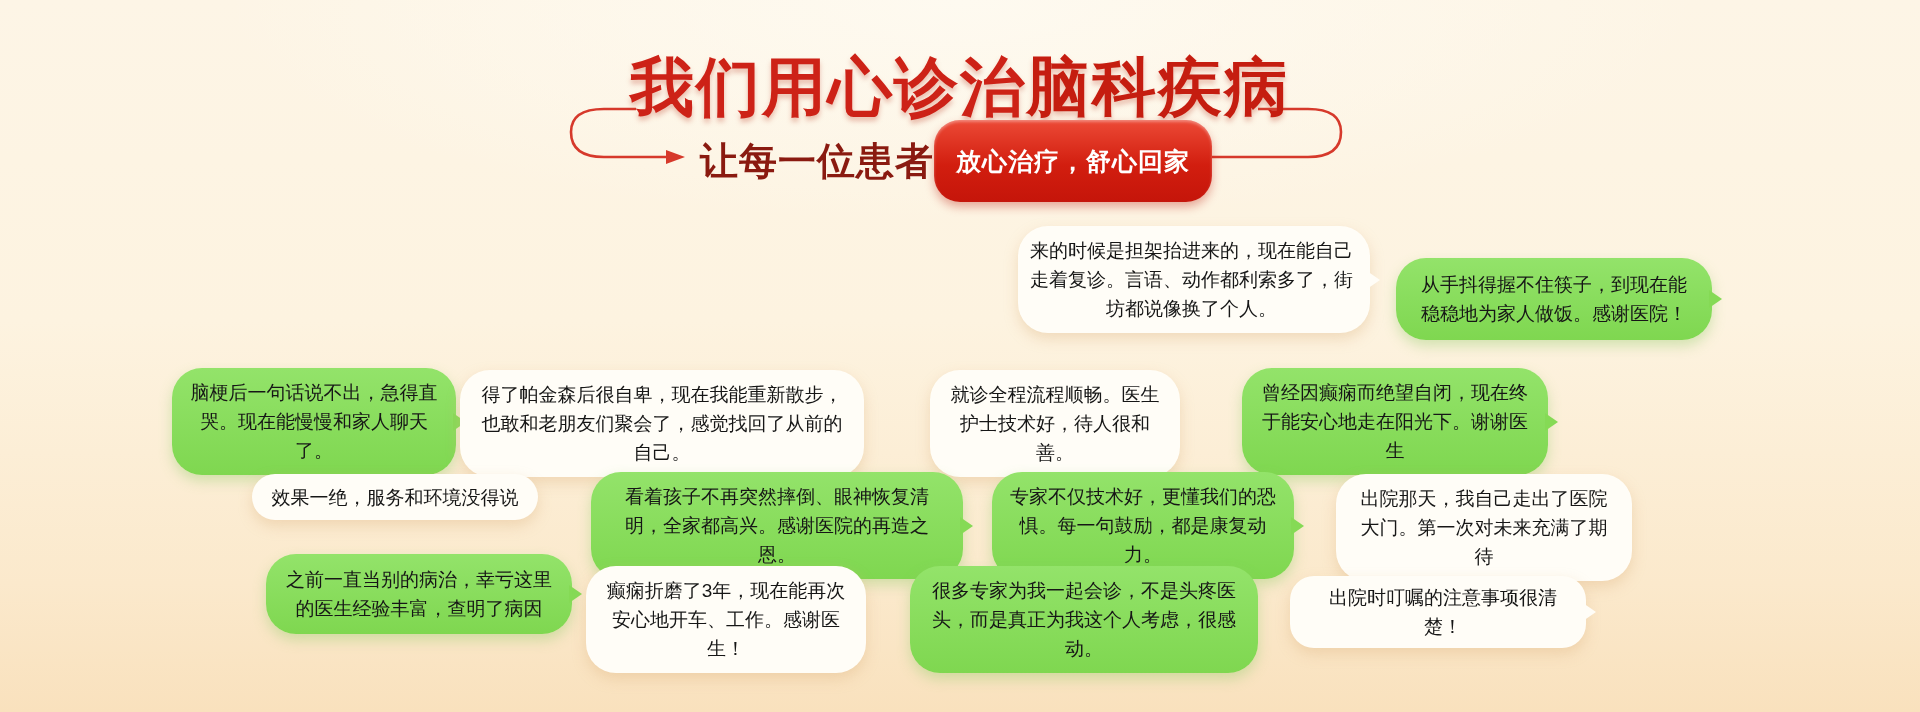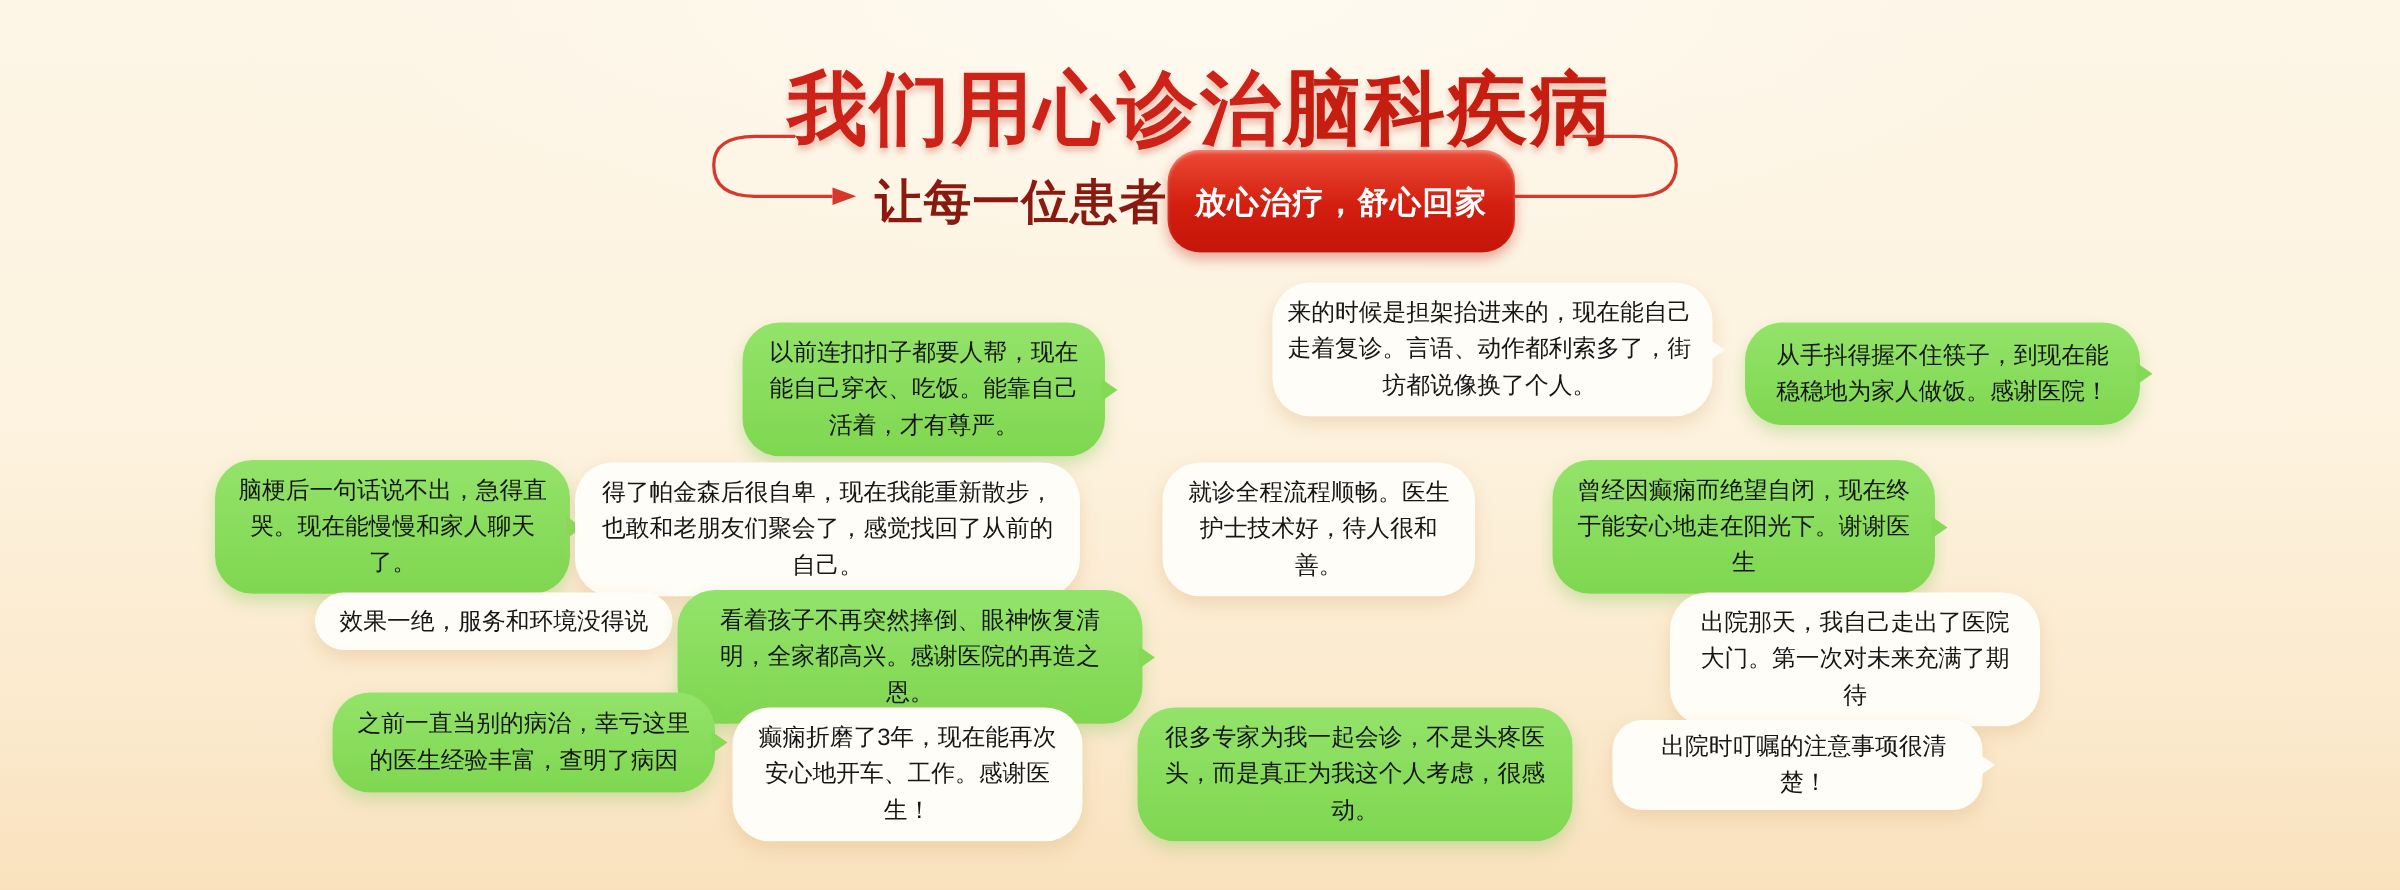--- a/index.html
+++ b/index.html
@@ -61,21 +61,21 @@
   
   .b1 {left:268px; top:256px; width:296px; min-height:82px;}
   .b2 {left:594px; top:258px; width:290px; min-height:82px;}
   .b3 {left:1018px;top:226px; width:352px; min-height:104px;padding-left:11px;}
   .b4 {left:1396px;top:258px; width:316px; min-height:82px;}
   .b5 {left:172px; top:368px; width:284px; min-height:82px;}
   .b6 {left:460px; top:370px; width:404px; min-height:80px;}
   .b7 {left:930px; top:370px; width:250px; min-height:80px;}
   .b8 {left:1242px;top:368px; width:306px; min-height:82px;}
   .b9 {left:252px; top:474px; width:286px; min-height:46px;}
-  .b10{left:542px; top:472px; width:372px; min-height:80px;}
+  .b10{left:591px; top:472px; width:372px; min-height:80px;}
   .b11{left:992px; top:472px; width:302px; min-height:80px;}
   .b12{left:1336px;top:474px; width:296px; min-height:78px;}
   .b13{left:266px; top:554px; width:306px; min-height:80px;}
   .b14{left:586px; top:566px; width:280px; min-height:84px;}
   .b15{left:910px; top:566px; width:348px; min-height:86px;}
   .b16{left:1290px;top:576px; width:296px; min-height:46px;padding-left:28px;}
 </style>
 </head>
 <body>
 
@@ -94,28 +94,28 @@
 
   <h1 class="title" style="margin:0;">
     <span class="t1">我们用心诊治</span><span class="t2">脑科疾病</span>
   </h1>
 
   <div class="subtitle-row">
     <span class="subtitle">让每一位患者</span>
     <span class="badge">放心治疗，舒心回家</span>
   </div>
 
-  <div class="bubble green tail b2">以前连扣扣子都要人帮，现在能自己穿衣、吃饭。能靠自己活着，才有尊严。</div>
   <div class="bubble white tail b3">来的时候是担架抬进来的，现在能自己走着复诊。言语、动作都利索多了，街坊都说像换了个人。</div>
   <div class="bubble green tail b4">从手抖得握不住筷子，到现在能稳稳地为家人做饭。感谢医院！</div>
   <div class="bubble green tail b5">脑梗后一句话说不出，急得直哭。现在能慢慢和家人聊天了。</div>
   <div class="bubble white b6">得了帕金森后很自卑，现在我能重新散步，也敢和老朋友们聚会了，感觉找回了从前的自己。</div>
   <div class="bubble white b7">就诊全程流程顺畅。医生护士技术好，待人很和善。</div>
   <div class="bubble green tail b8">曾经因癫痫而绝望自闭，现在终于能安心地走在阳光下。谢谢医生</div>
   <div class="bubble white single b9">效果一绝，服务和环境没得说</div>
   <div class="bubble green tail b10">看着孩子不再突然摔倒、眼神恢复清明，全家都高兴。感谢医院的再造之恩。</div>
+  <div class="bubble green tail b11">专家不仅技术好，更懂我们的恐惧。每一句鼓励，都是康复动力。</div>
   <div class="bubble white b12">出院那天，我自己走出了医院大门。第一次对未来充满了期待</div>
   <div class="bubble green tail b13">之前一直当别的病治，幸亏这里的医生经验丰富，查明了病因</div>
   <div class="bubble white b14">癫痫折磨了3年，现在能再次安心地开车、工作。感谢医生！</div>
   <div class="bubble green b15">很多专家为我一起会诊，不是头疼医头，而是真正为我这个人考虑，很感动。</div>
   <div class="bubble white single tail b16">出院时叮嘱的注意事项很清楚！</div>
 
 </div>
 
 </body></html>

